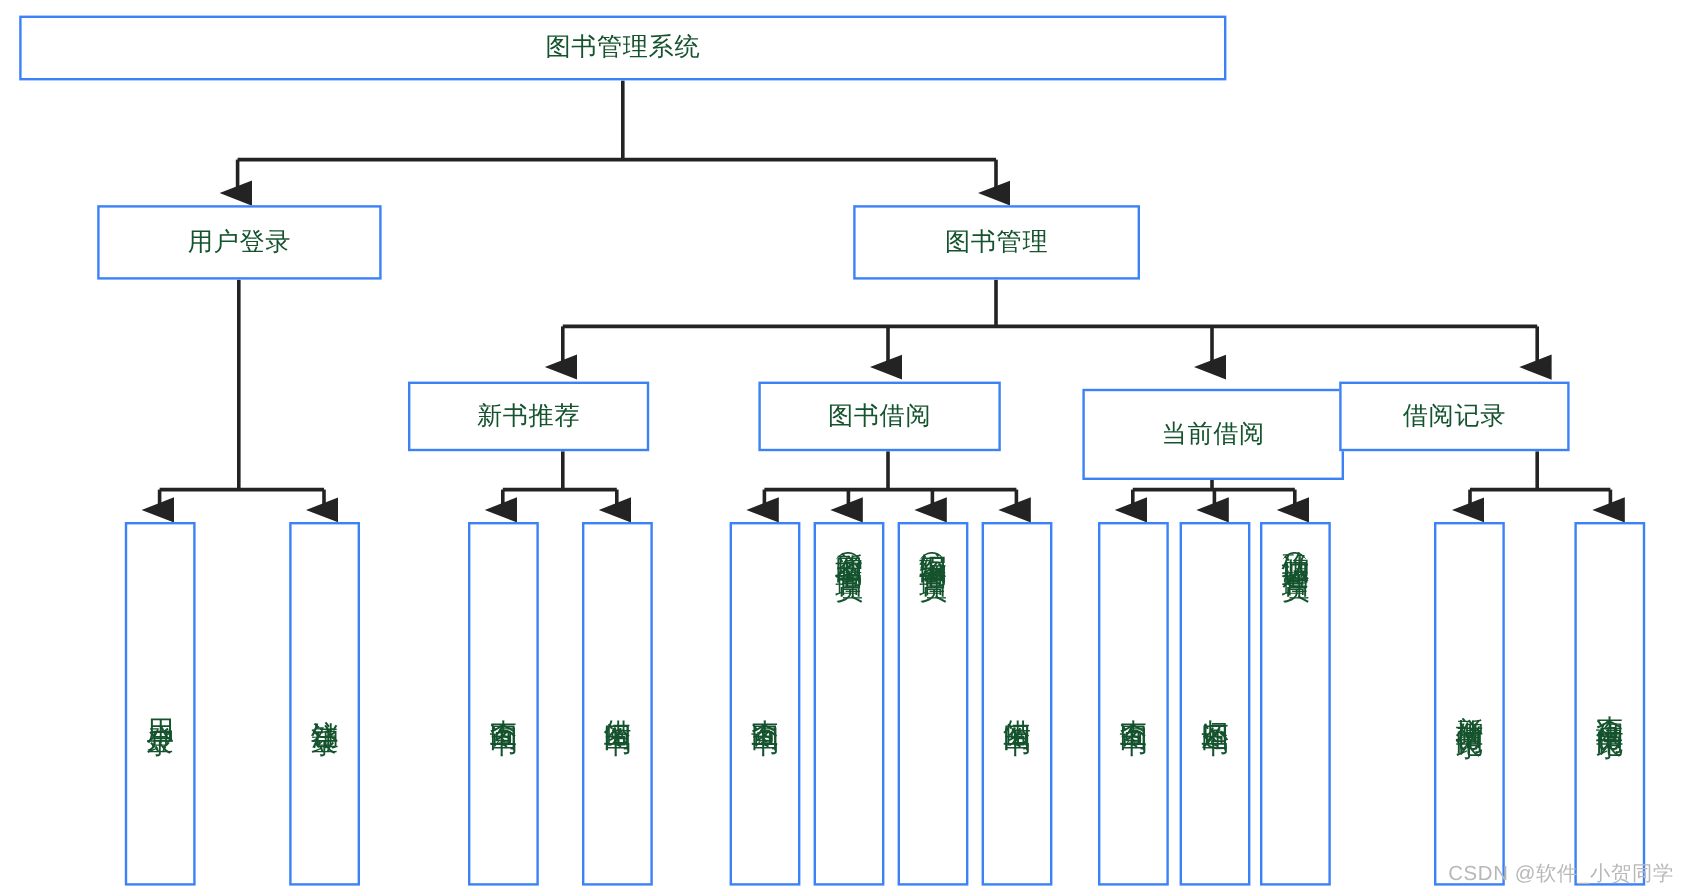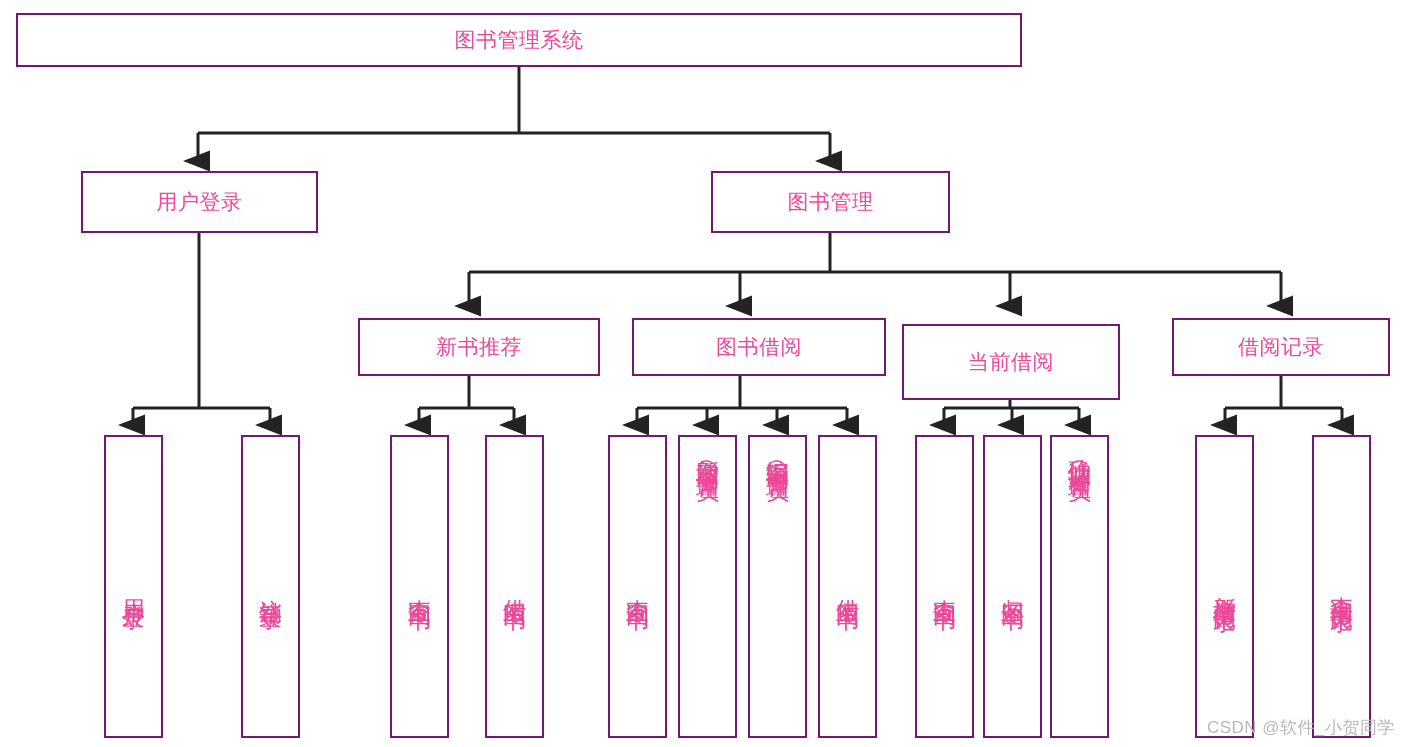--- a/index.html
+++ b/index.html
@@ -21,26 +21,26 @@
     position: absolute;
     left: 0;
     top: 0;
     width: 1405px;
     height: 747px;
     pointer-events: none;
   }
   .node {
     position: absolute;
     box-sizing: border-box;
-    border: 2px solid #701a75;
+    border: 2px solid #3b82f6;
     background: #ffffff;
     display: flex;
     align-items: center;
     justify-content: center;
-    color: #ec4899;
+    color: #14532d;
   }
   .node .label {
     display: block;
     line-height: 1.12;
     letter-spacing: 0.5px;
   }
   .node.horiz .label {
     writing-mode: horizontal-tb;
     font-size: 21px;
     white-space: nowrap;
@@ -137,30 +137,30 @@
     <span class="label">图书管理系统</span>
   </div>
 
   <div class="node horiz" style="left:81px; top:171px; width:237px; height:62px;">
     <span class="label">用户登录</span>
   </div>
   <div class="node horiz" style="left:711px; top:171px; width:239px; height:62px;align-items:center;">
     <span class="label">图书管理</span>
   </div>
 
-  <div class="node horiz" style="left:358px; top:318px; width:242px; height:58px;">
+  <div class="node horiz" style="left:340px; top:318px; width:201px; height:58px;">
     <span class="label">新书推荐</span>
   </div>
-  <div class="node horiz" style="left:632px; top:318px; width:254px; height:58px;">
+  <div class="node horiz" style="left:632px; top:318px; width:202px; height:58px;">
     <span class="label">图书借阅</span>
   </div>
   <div class="node horiz" style="left:902px; top:324px; width:218px; height:76px;">
     <span class="label">当前借阅</span>
   </div>
-  <div class="node horiz" style="left:1172px; top:318px; width:218px; height:58px;">
+  <div class="node horiz" style="left:1116px; top:318px; width:192px; height:58px;">
     <span class="label">借阅记录</span>
   </div>
 
   <div class="node vert mid" style="left:104px; top:435px; width:59px; height:303px;">
     <span class="label">用户登录</span>
   </div>
   <div class="node vert mid" style="left:241px; top:435px; width:59px; height:303px;">
     <span class="label">注销登录</span>
   </div>
 

